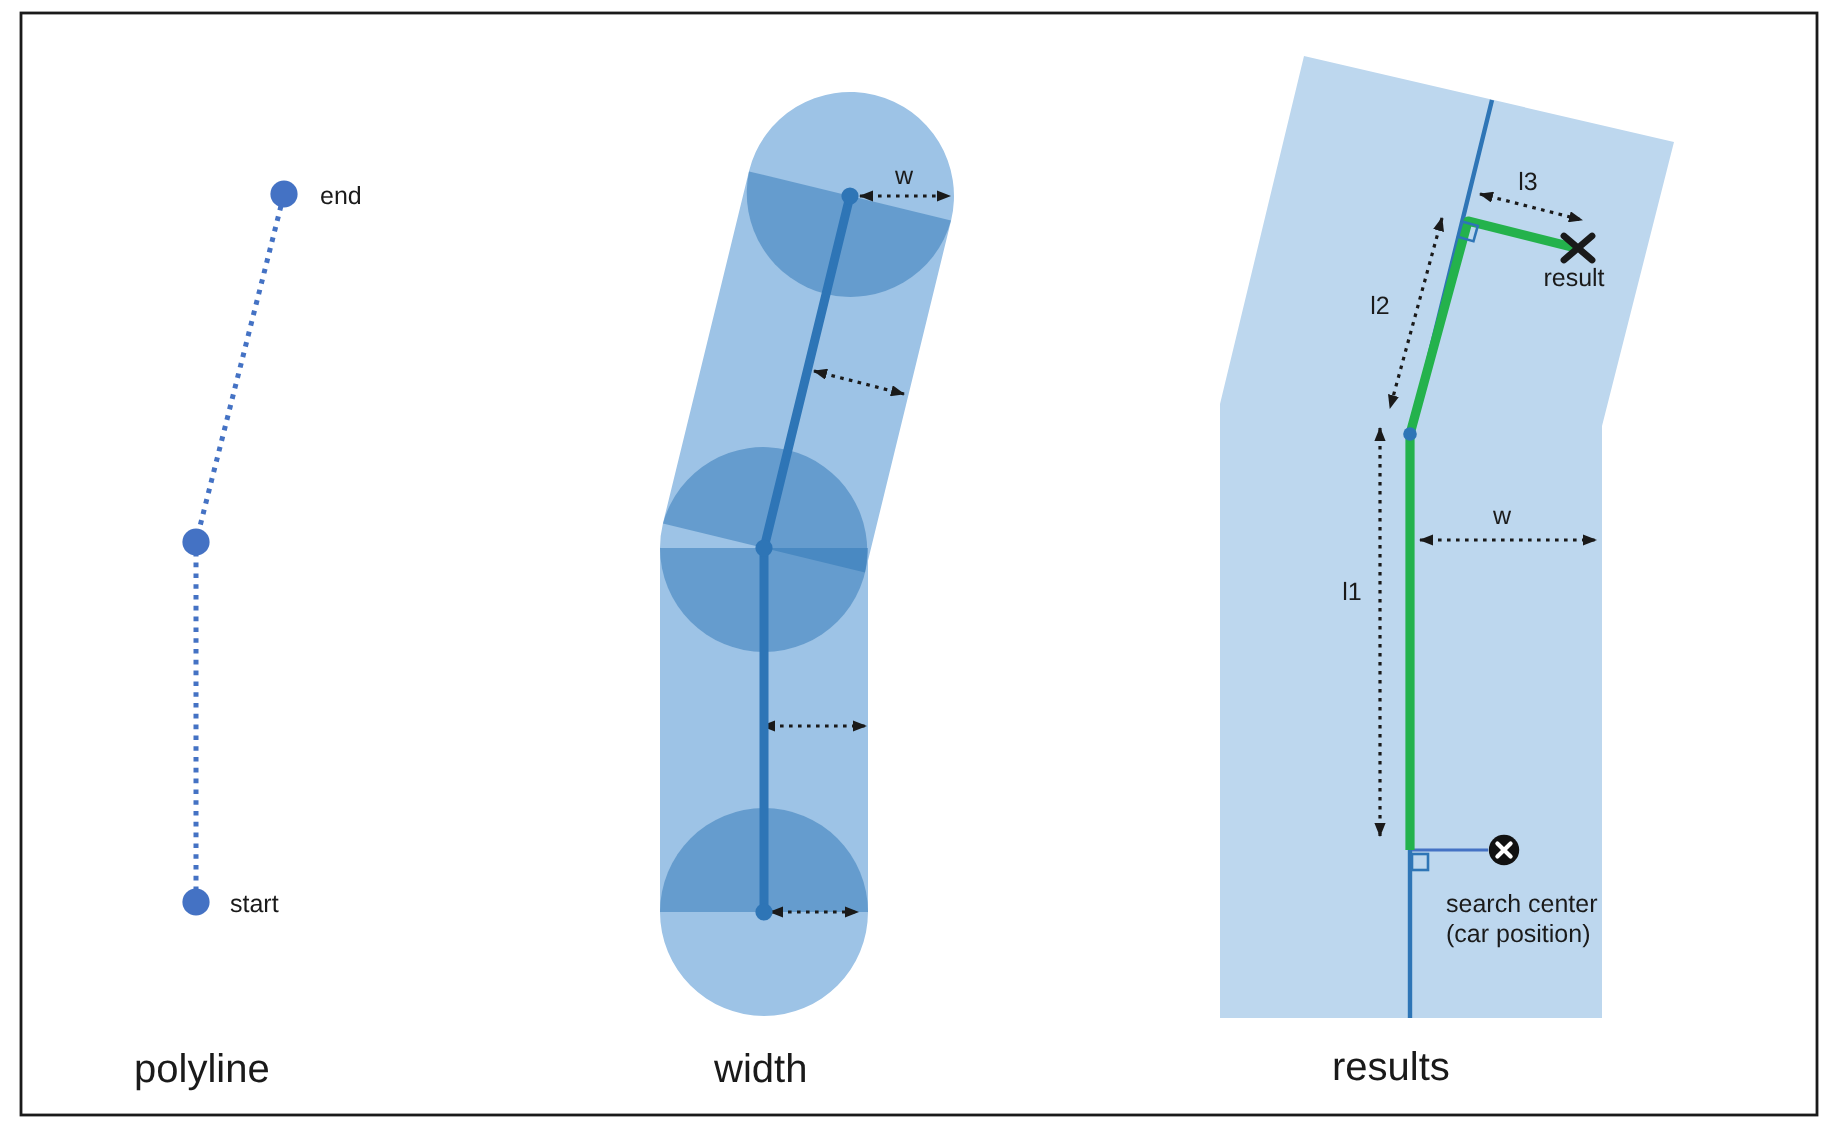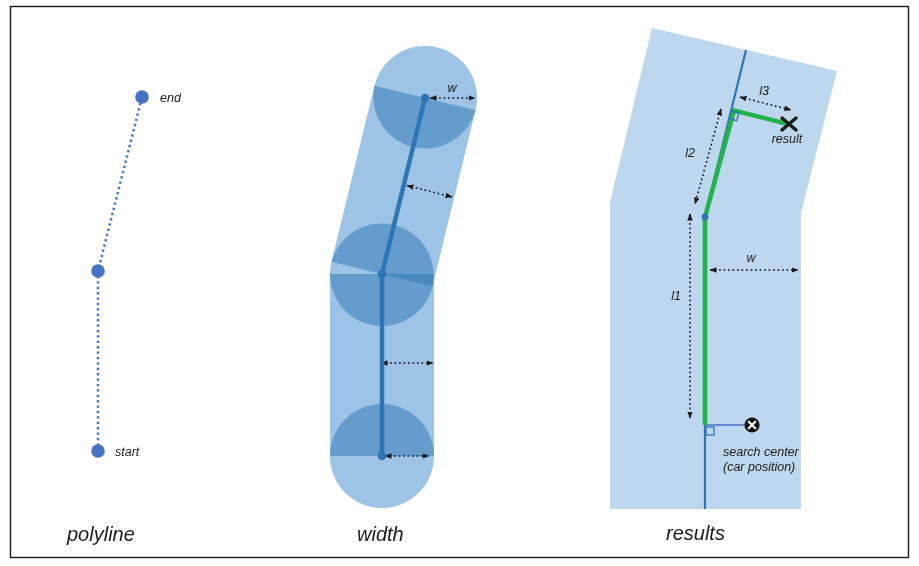--- a/index.html
+++ b/index.html
@@ -1,16 +1,16 @@
 <!DOCTYPE html>
 <html><head>
 <meta charset="utf-8">
 <style>
   html,body{margin:0;padding:0;background:#ffffff;}
-  .stage{position:relative;width:919px;height:566px;background:#ffffff;overflow:hidden;font-style:italic;}
+  .stage{position:relative;width:919px;height:566px;background:#ffffff;overflow:hidden;}
   svg{display:block;}
   text{font-family:"Liberation Sans",sans-serif;fill:#1a1a1a;}
   .lbl-sm{font-size:12.5px;}
   .lbl-panel{font-size:20px;}
   .half-disk{fill-opacity:0.5;}
   .arrow{stroke:#1a1a1a;stroke-width:1.6;stroke-dasharray:1.8 2.7;fill:none;}
   .ink{stroke:#1a1a1a;}
 </style>
 </head>
 <body>

